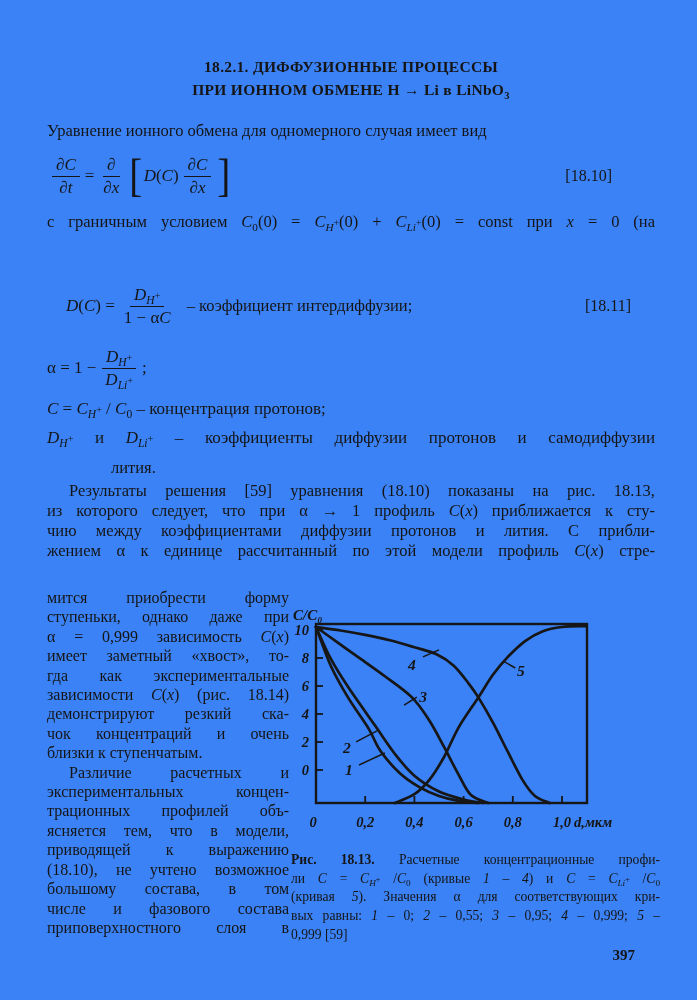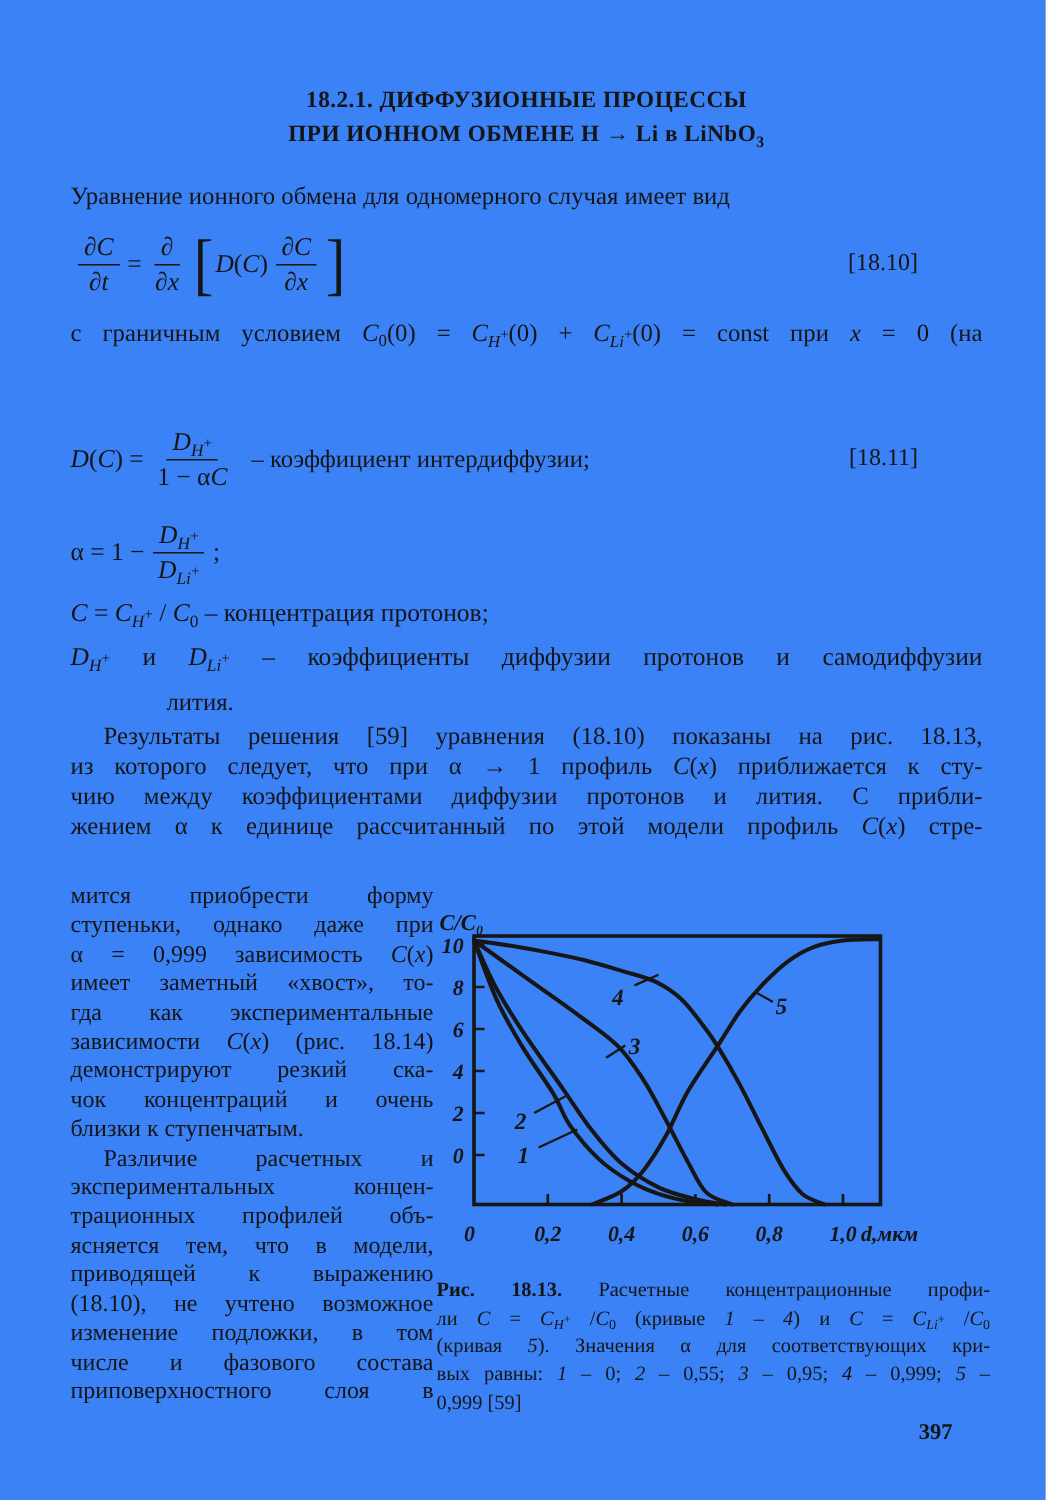--- a/index.html
+++ b/index.html
@@ -61,21 +61,21 @@
     <span class="frac">
       <span class="num">∂<i>C</i></span>
       <span class="den">∂<i>x</i></span>
     </span>
     <span class="brk">]</span>
     <span class="eqnum">[18.10]</span>
   </div>
 
   <div class="abs bodytext jline nowrapline" style="left:47px;top:212px;width:608px;">с граничным условием  <i>C</i><sub>0</sub>(0) = <i>C</i><sub><i>H</i><sup>+</sup></sub>(0) + <i>C</i><sub><i>Li</i><sup>+</sup></sub>(0) = const  при  <i>x</i> = 0  (на</div>
 
-  <div class="abs eq" style="top:281px;height:50px;">
+  <div class="abs eq" style="top:281px;height:50px;margin-left:19px;">
     <span><i>D</i>(<i>C</i>) =</span>
     <span class="frac">
       <span class="num"><i>D</i><sub><i>H</i><sup>+</sup></sub></span>
       <span class="den">1 − α<i>C</i></span>
     </span>
     <span class="gap"></span>
     <span style="font-size:16.5px;">– коэффициент интердиффузии;</span>
     <span class="eqnum">[18.11]</span>
   </div>
 
@@ -109,21 +109,21 @@
       <div class="jline">зависимости <i>C</i>(<i>x</i>) (рис. 18.14)</div>
       <div class="jline">демонстрируют резкий ска-</div>
       <div class="jline">чок концентраций и очень</div>
       <div class="jline noj">близки к ступенчатым.</div>
       <div class="jline ind">Различие расчетных и</div>
       <div class="jline">экспериментальных концен-</div>
       <div class="jline">трационных профилей объ-</div>
       <div class="jline">ясняется тем, что в модели,</div>
       <div class="jline">приводящей к выражению</div>
       <div class="jline">(18.10), не учтено возможное</div>
-      <div class="jline">изменение подложки, в том</div>
+      <div class="jline">большому состава, в том</div>
       <div class="jline">числе и фазового состава</div>
       <div class="jline">приповерхностного слоя в</div>
     </div>
 
   <svg class="abs" id="chart" style="left:289px;top:596px;" width="370" height="250" viewBox="0 0 370 250">
       <rect x="27" y="28" width="271" height="179" fill="none" stroke="#161616" stroke-width="2.4"></rect>
       <line x1="27" y1="34" x2="34" y2="34" stroke="#161616" stroke-width="1.8"></line>
       <text x="20" y="39" text-anchor="end" class="tick">10</text>
       <line x1="27" y1="62" x2="34" y2="62" stroke="#161616" stroke-width="1.8"></line>
       <text x="20" y="67" text-anchor="end" class="tick">8</text>

